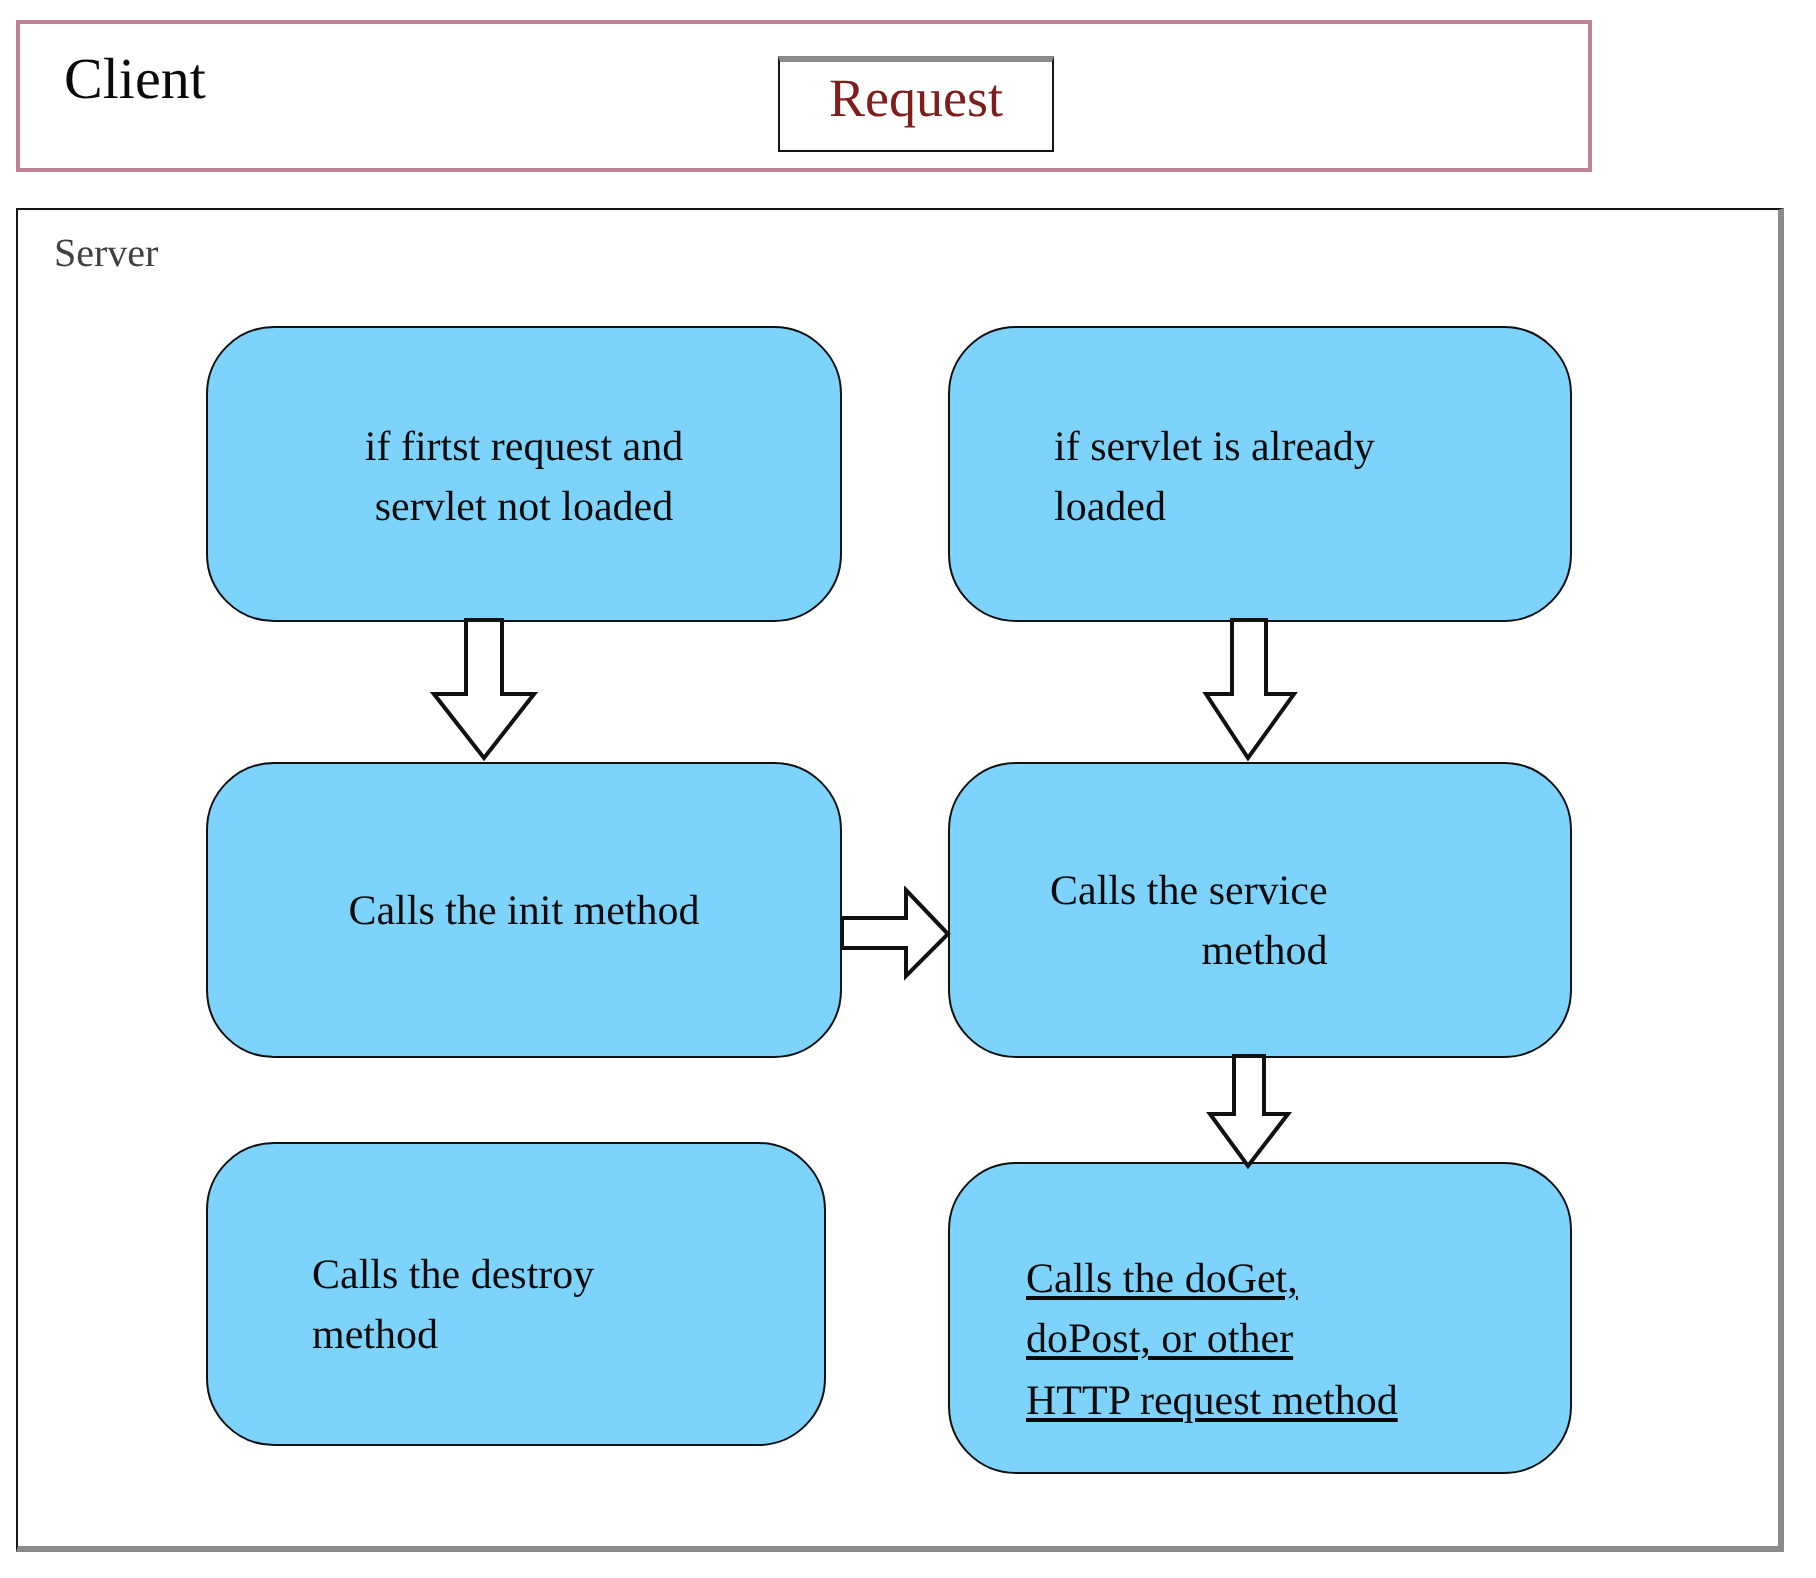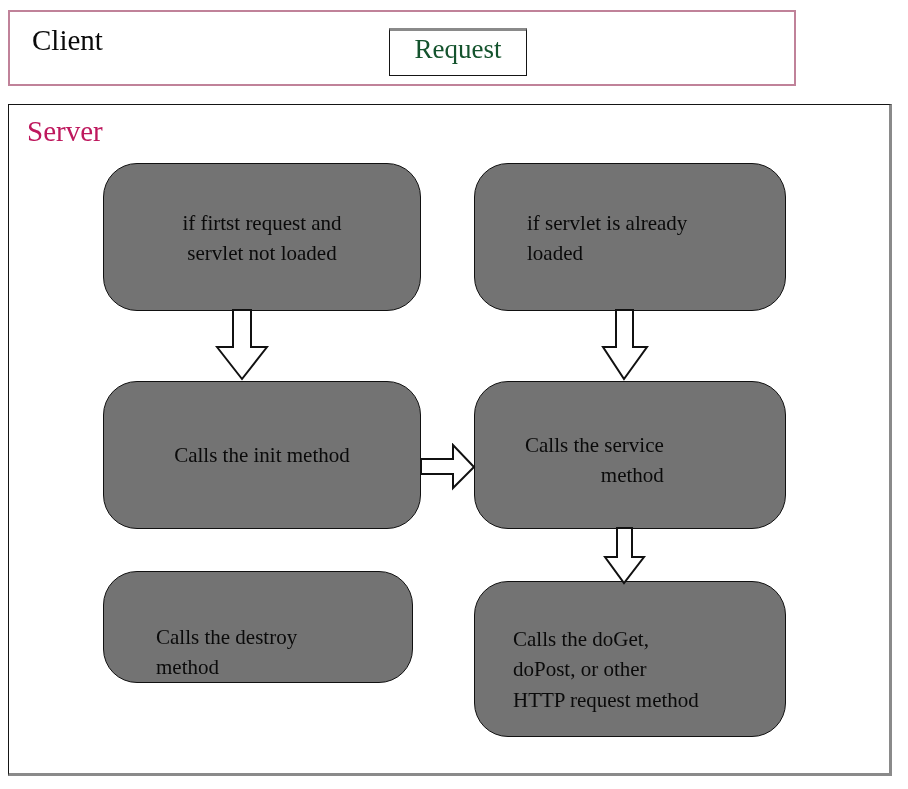--- a/index.html
+++ b/index.html
@@ -46,21 +46,21 @@
     background: #ffffff;
     box-sizing: border-box;
   }
   #request-label {
     position: absolute;
     left: 0;
     right: 0;
     top: 5px;
     text-align: center;
     font-size: 27px;
-    color: #14532d;
+    color: #7f1d1d;
     line-height: 1;
     white-space: nowrap;
   }
 
   
   #server-panel {
     position: absolute;
     left: 8px;
     top: 104px;
     width: 884px;
@@ -68,56 +68,56 @@
     border: 1px solid #151515;
     border-right: 3px solid #8a8a8a;
     border-bottom: 3px solid #8a8a8a;
     background: #ffffff;
     box-sizing: border-box;
   }
   #server-label {
     position: absolute;
     left: 18px;
     top: 12px;
-    font-size: 29px;
-    color: #be185d;
+    font-size: 20px;
+    color: #404040;
     line-height: 1;
     white-space: nowrap;
   }
 
   
   .node {
     position: absolute;
-    background: #737373;
+    background: #7dd3fc;
     border: 1.4px solid #111111;
     border-radius: 34px;
     box-sizing: border-box;
   }
   .node-text {
     position: absolute;
     font-size: 21px;
     line-height: 1.45;
     color: #0a0a0a;
     white-space: pre-line;
   }
 
   
   #node-first-request { left: 94px;  top: 58px;  width: 318px; height: 148px; }
   #node-already-loaded{ left: 465px; top: 58px;  width: 312px; height: 148px; }
   #node-init          { left: 94px;  top: 276px; width: 318px; height: 148px; }
   #node-service       { left: 465px; top: 276px; width: 312px; height: 148px; }
-  #node-destroy       { left: 94px;  top: 466px; width: 310px; height: 112px; }
+  #node-destroy       { left: 94px;  top: 466px; width: 310px; height: 152px; }
   #node-doget         { left: 465px; top: 476px; width: 312px; height: 156px; }
 
   #text-first-request { left: 0;   right: 0; top: 44px; text-align: center; }
   #text-already-loaded{ left: 52px; top: 44px; text-align: left; }
   #text-init          { left: 0;   right: 0; top: 58px; text-align: center; }
   #text-service       { left: 50px; top: 48px; text-align: right; }
   #text-destroy       { left: 52px; top: 50px; text-align: left; }
-  #text-doget         { left: 38px; top: 42px; text-align: left; }
+  #text-doget         { left: 38px; top: 42px; text-align: left; text-decoration: underline; }
 
   
   .arrow {
     position: absolute;
     overflow: visible;
   }
   .arrow svg { display: block; }
   .arrow polygon {
     fill: #ffffff;
     stroke: #111111;

